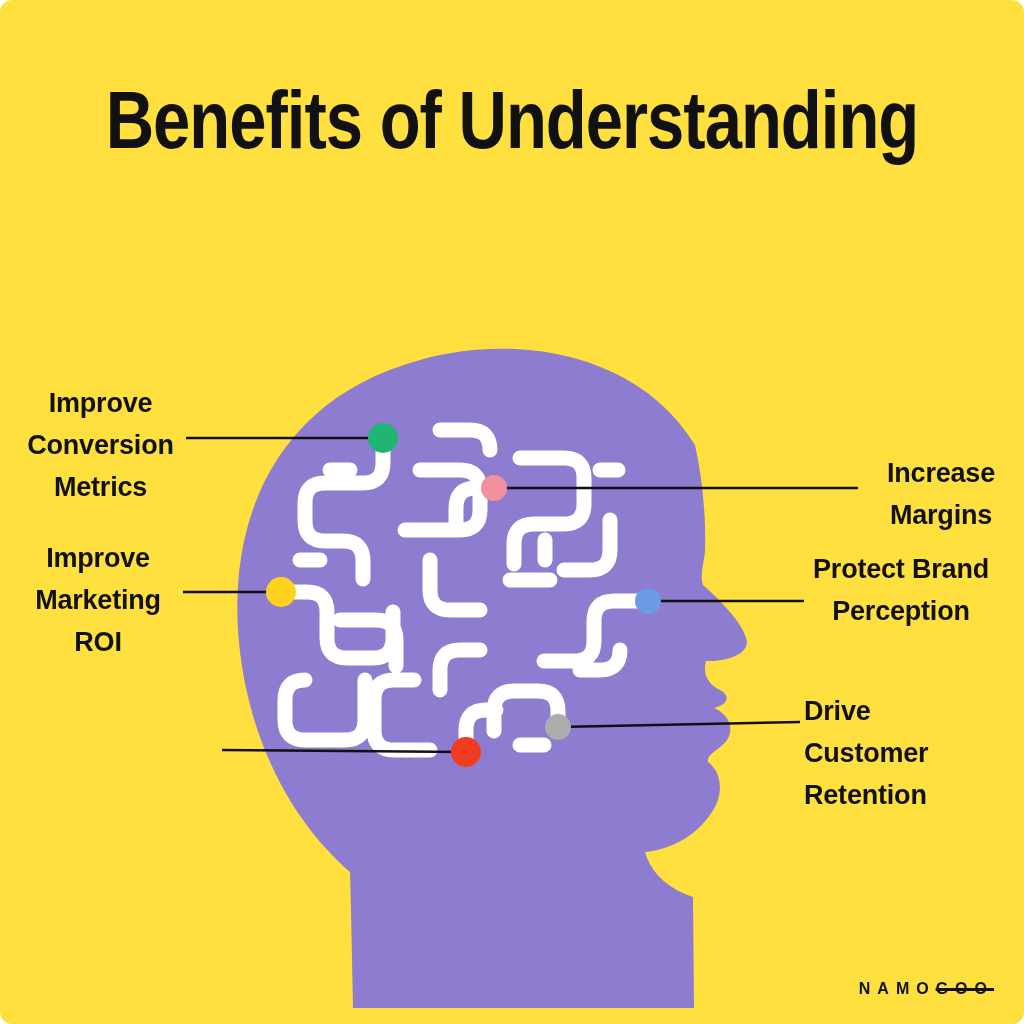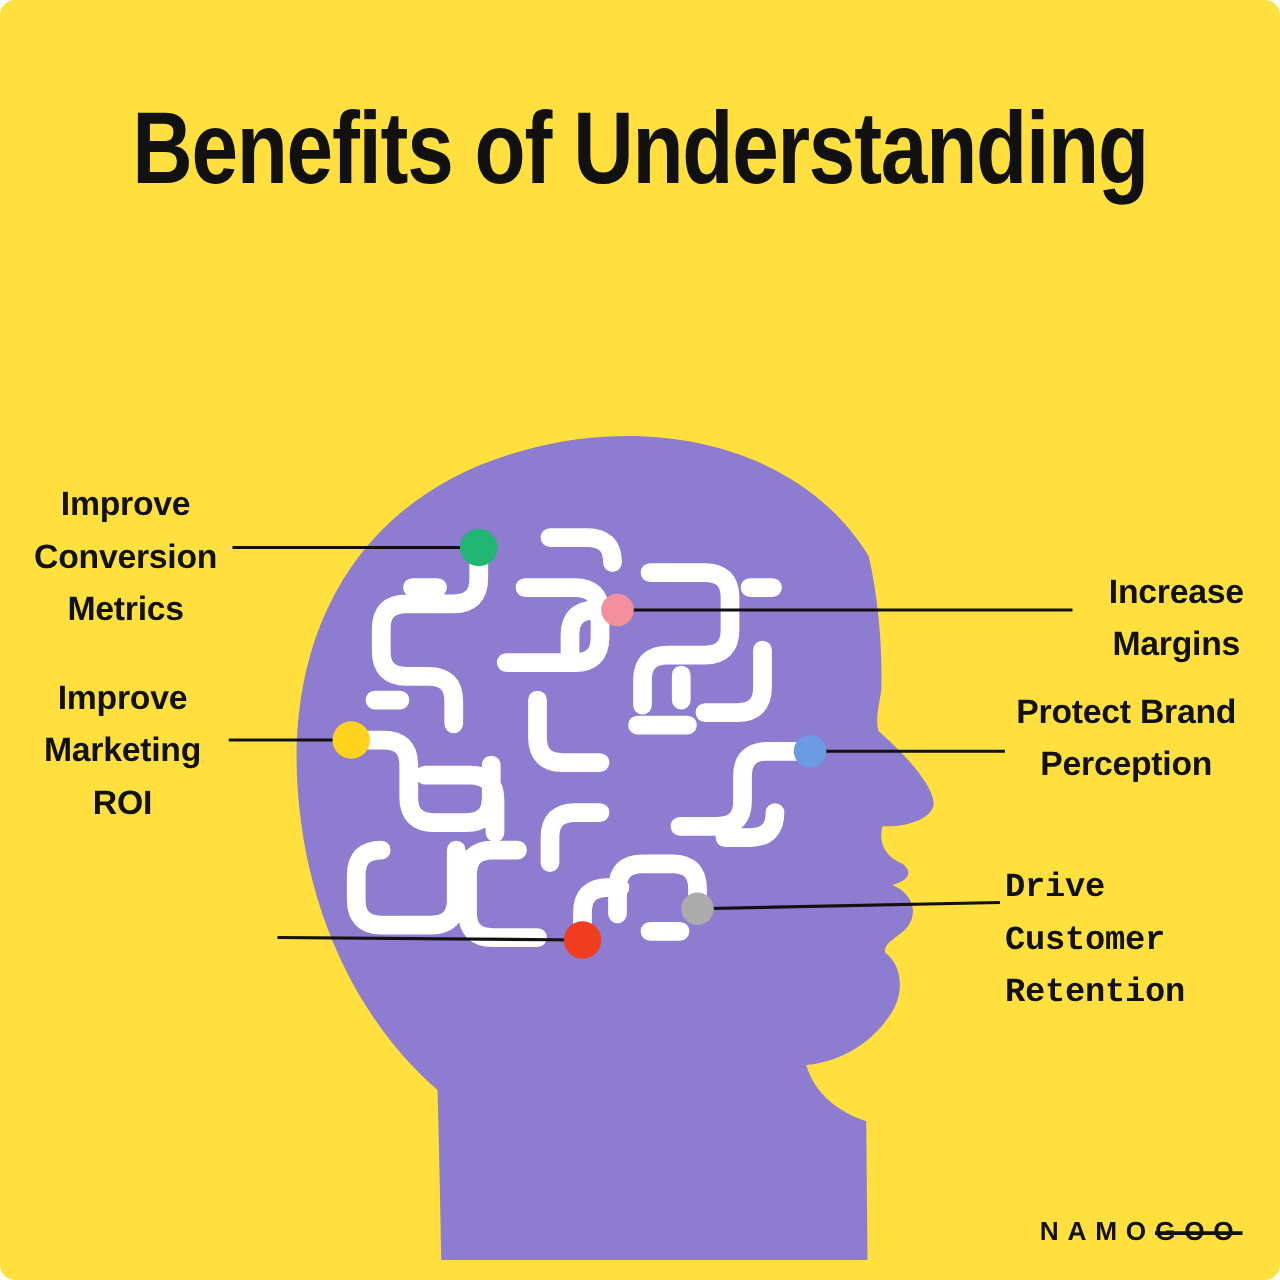--- a/index.html
+++ b/index.html
@@ -47,24 +47,24 @@
     fill:none;stroke:var(--maze);stroke-width:15;
     stroke-linecap:round;stroke-linejoin:round;
   }
   .leader-line{stroke:var(--ink);stroke-width:2.5;}
   .callout-label{
     position:absolute;z-index:3;color:var(--ink);
     font-size:27px;font-weight:700;letter-spacing:-0.2px;line-height:42px;
     white-space:pre-line;
   }
   .align-center{text-align:center;}
-  .align-left{text-align:left;font-family:Liberation Mono, monospace;}
+  .align-left{text-align:left;}
   .brand{
     position:absolute;right:30px;bottom:26px;z-index:4;
-    color:var(--ink);font-size:21px;font-weight:bold;letter-spacing:7px;
+    color:var(--ink);font-size:16px;font-weight:bold;letter-spacing:7px;
   }
   .brand .strike{
     text-decoration:line-through;
     text-decoration-thickness:2.5px;
   }
 </style>
 </head>
 <body>
 
 <div class="canvas">

